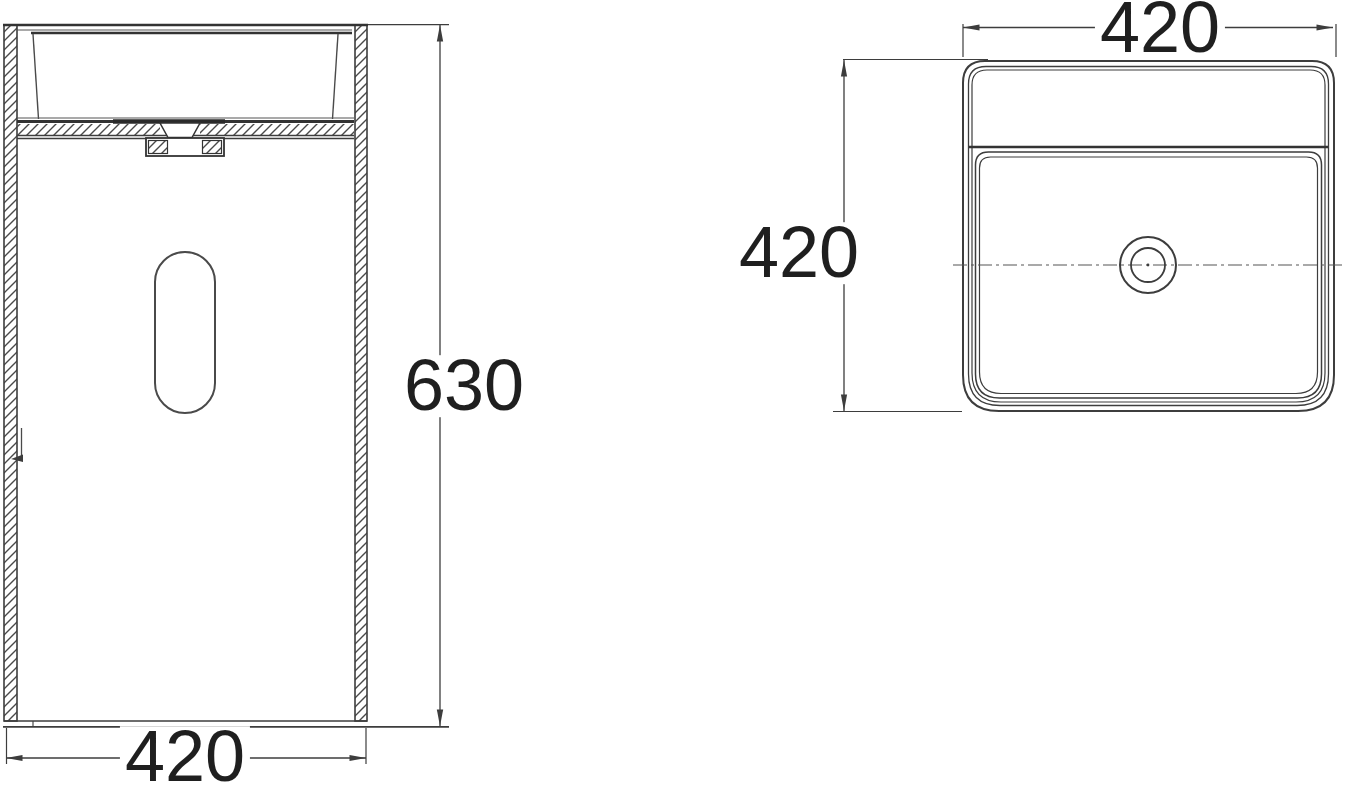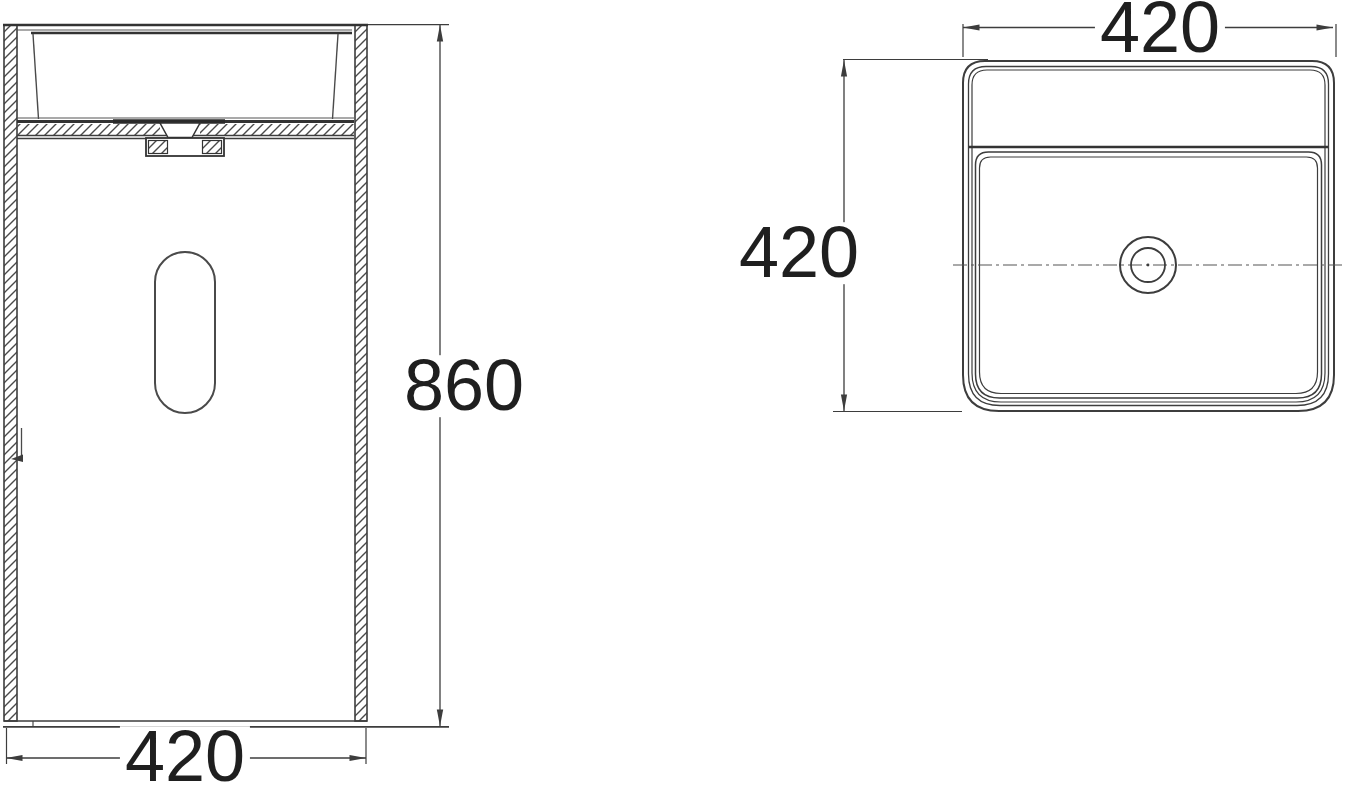--- a/index.html
+++ b/index.html
@@ -128,21 +128,21 @@
 
     <g>
       <line x1="843" y1="59.5" x2="988" y2="59.5" stroke="#3d3d3d" stroke-width="1.2"></line>
       <line x1="833" y1="411.5" x2="962" y2="411.5" stroke="#3d3d3d" stroke-width="1.2"></line>
       <line x1="844" y1="60" x2="844" y2="411" stroke="#3d3d3d" stroke-width="1.3"></line>
       <polygon points="844,60 840.9,76.5 847.1,76.5" fill="#3d3d3d"></polygon>
       <polygon points="844,411 840.9,394.5 847.1,394.5" fill="#3d3d3d"></polygon>
     </g>
   </svg>
 
-  <div class="dim-label" style="left:464px; top:386px;">860</div>
+  <div class="dim-label" style="left:464px; top:386px;">630</div>
 
   <div class="dim-label" style="left:185px; top:757px;">420</div>
 
   <div class="dim-label" style="left:1160px; top:28px;">420</div>
 
   <div class="dim-label" style="left:799px; top:253px;">420</div>
 
 </div>
 
 </body></html>

